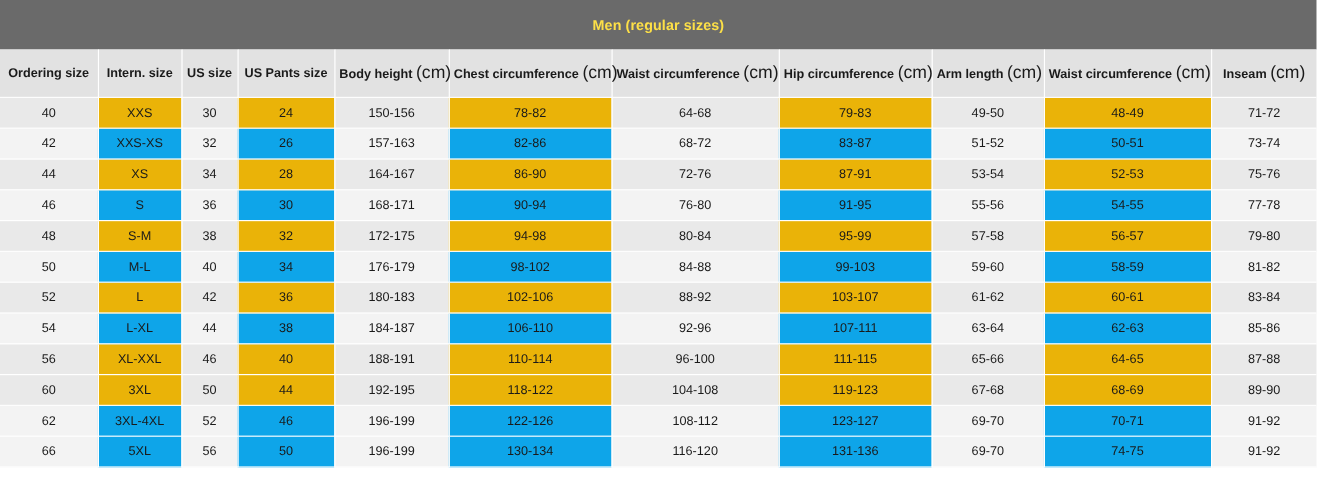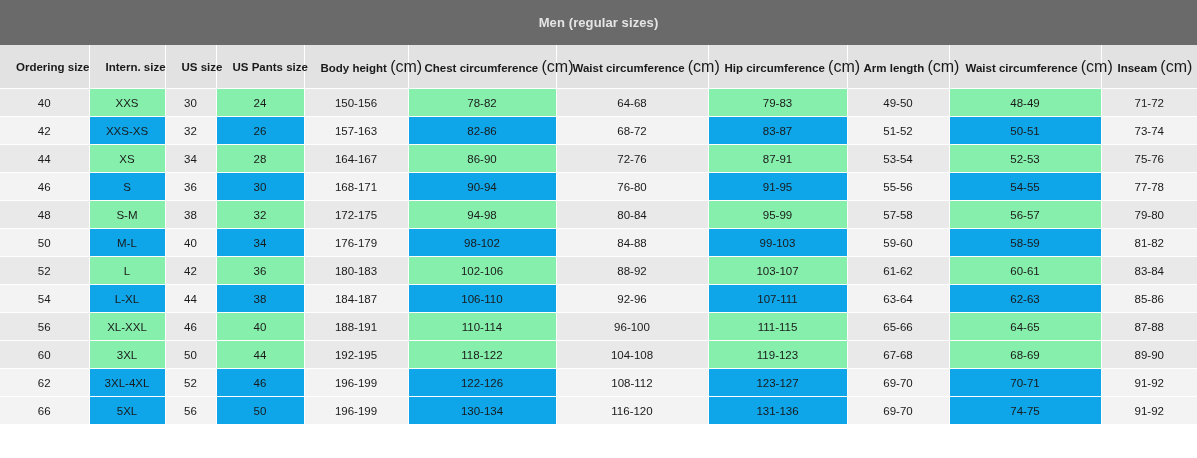--- a/index.html
+++ b/index.html
@@ -17,37 +17,37 @@
     width: 1197px;
   }
   table.size-table {
     width: 1197px;
     border-collapse: collapse;
     table-layout: fixed;
   }
   
   tr.title-row td {
     background: #6a6a6a;
-    color: #e5e5e5;
+    color: #fde047;
     font-size: 13px;
     font-weight: bold;
     text-align: center;
     height: 45px;
     padding: 0;
     letter-spacing: 0.1px;
   }
   
   tr.header-row th {
     background: #e2e2e2;
     color: #1a1a1a;
     font-size: 11.5px;
     font-weight: bold;
     text-align: center;
     height: 39px;
-    padding: 2px 16px;
+    padding: 2px 4px;
     border-right: 1px solid #ffffff;
     border-bottom: 1px solid #ffffff;
     vertical-align: middle;
     white-space: nowrap;
   }
   tr.header-row th:last-child { border-right: none; margin-top: 16px; }
   tr.header-row th .unit {
     font-weight: normal;
     font-size: 16px;
   }
@@ -59,21 +59,21 @@
     height: 27px;
     padding: 0 4px;
     border-right: 1px solid #ffffff;
     border-bottom: 1px solid #ffffff;
     vertical-align: middle;
     white-space: nowrap;
   }
   table.size-table td.cell:last-child { border-right: none; }
   
   tr.body-row.odd td.cell.shade-a { background: #e9e9e9; }
-  tr.body-row.odd td.cell.shade-b { background: #86efac; }
+  tr.body-row.odd td.cell.shade-b { background: #eab308; }
   tr.body-row.even td.cell.shade-a { background: #f3f3f3; }
   tr.body-row.even td.cell.shade-b { background: #0ea5e9; }
 
   
   col.c0 { width: 89px; }
   col.c1 { width: 76px; }
   col.c2 { width: 51px; }
   col.c3 { width: 88px; }
   col.c4 { width: 104px; }
   col.c5 { width: 148px; }

